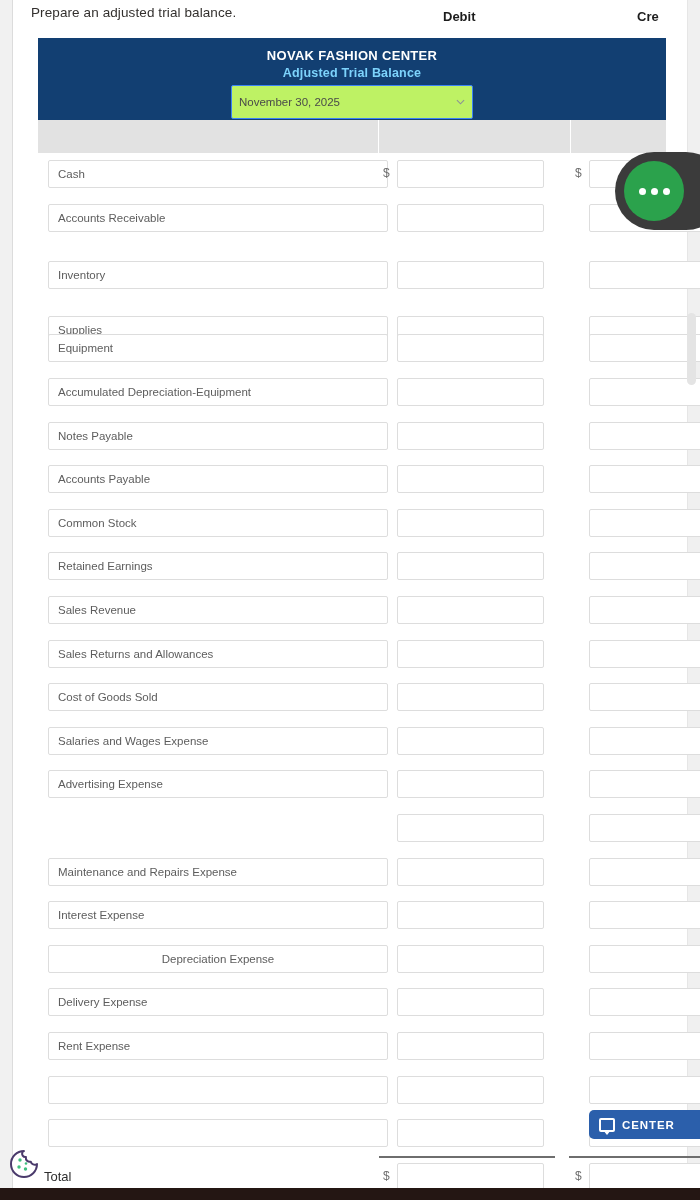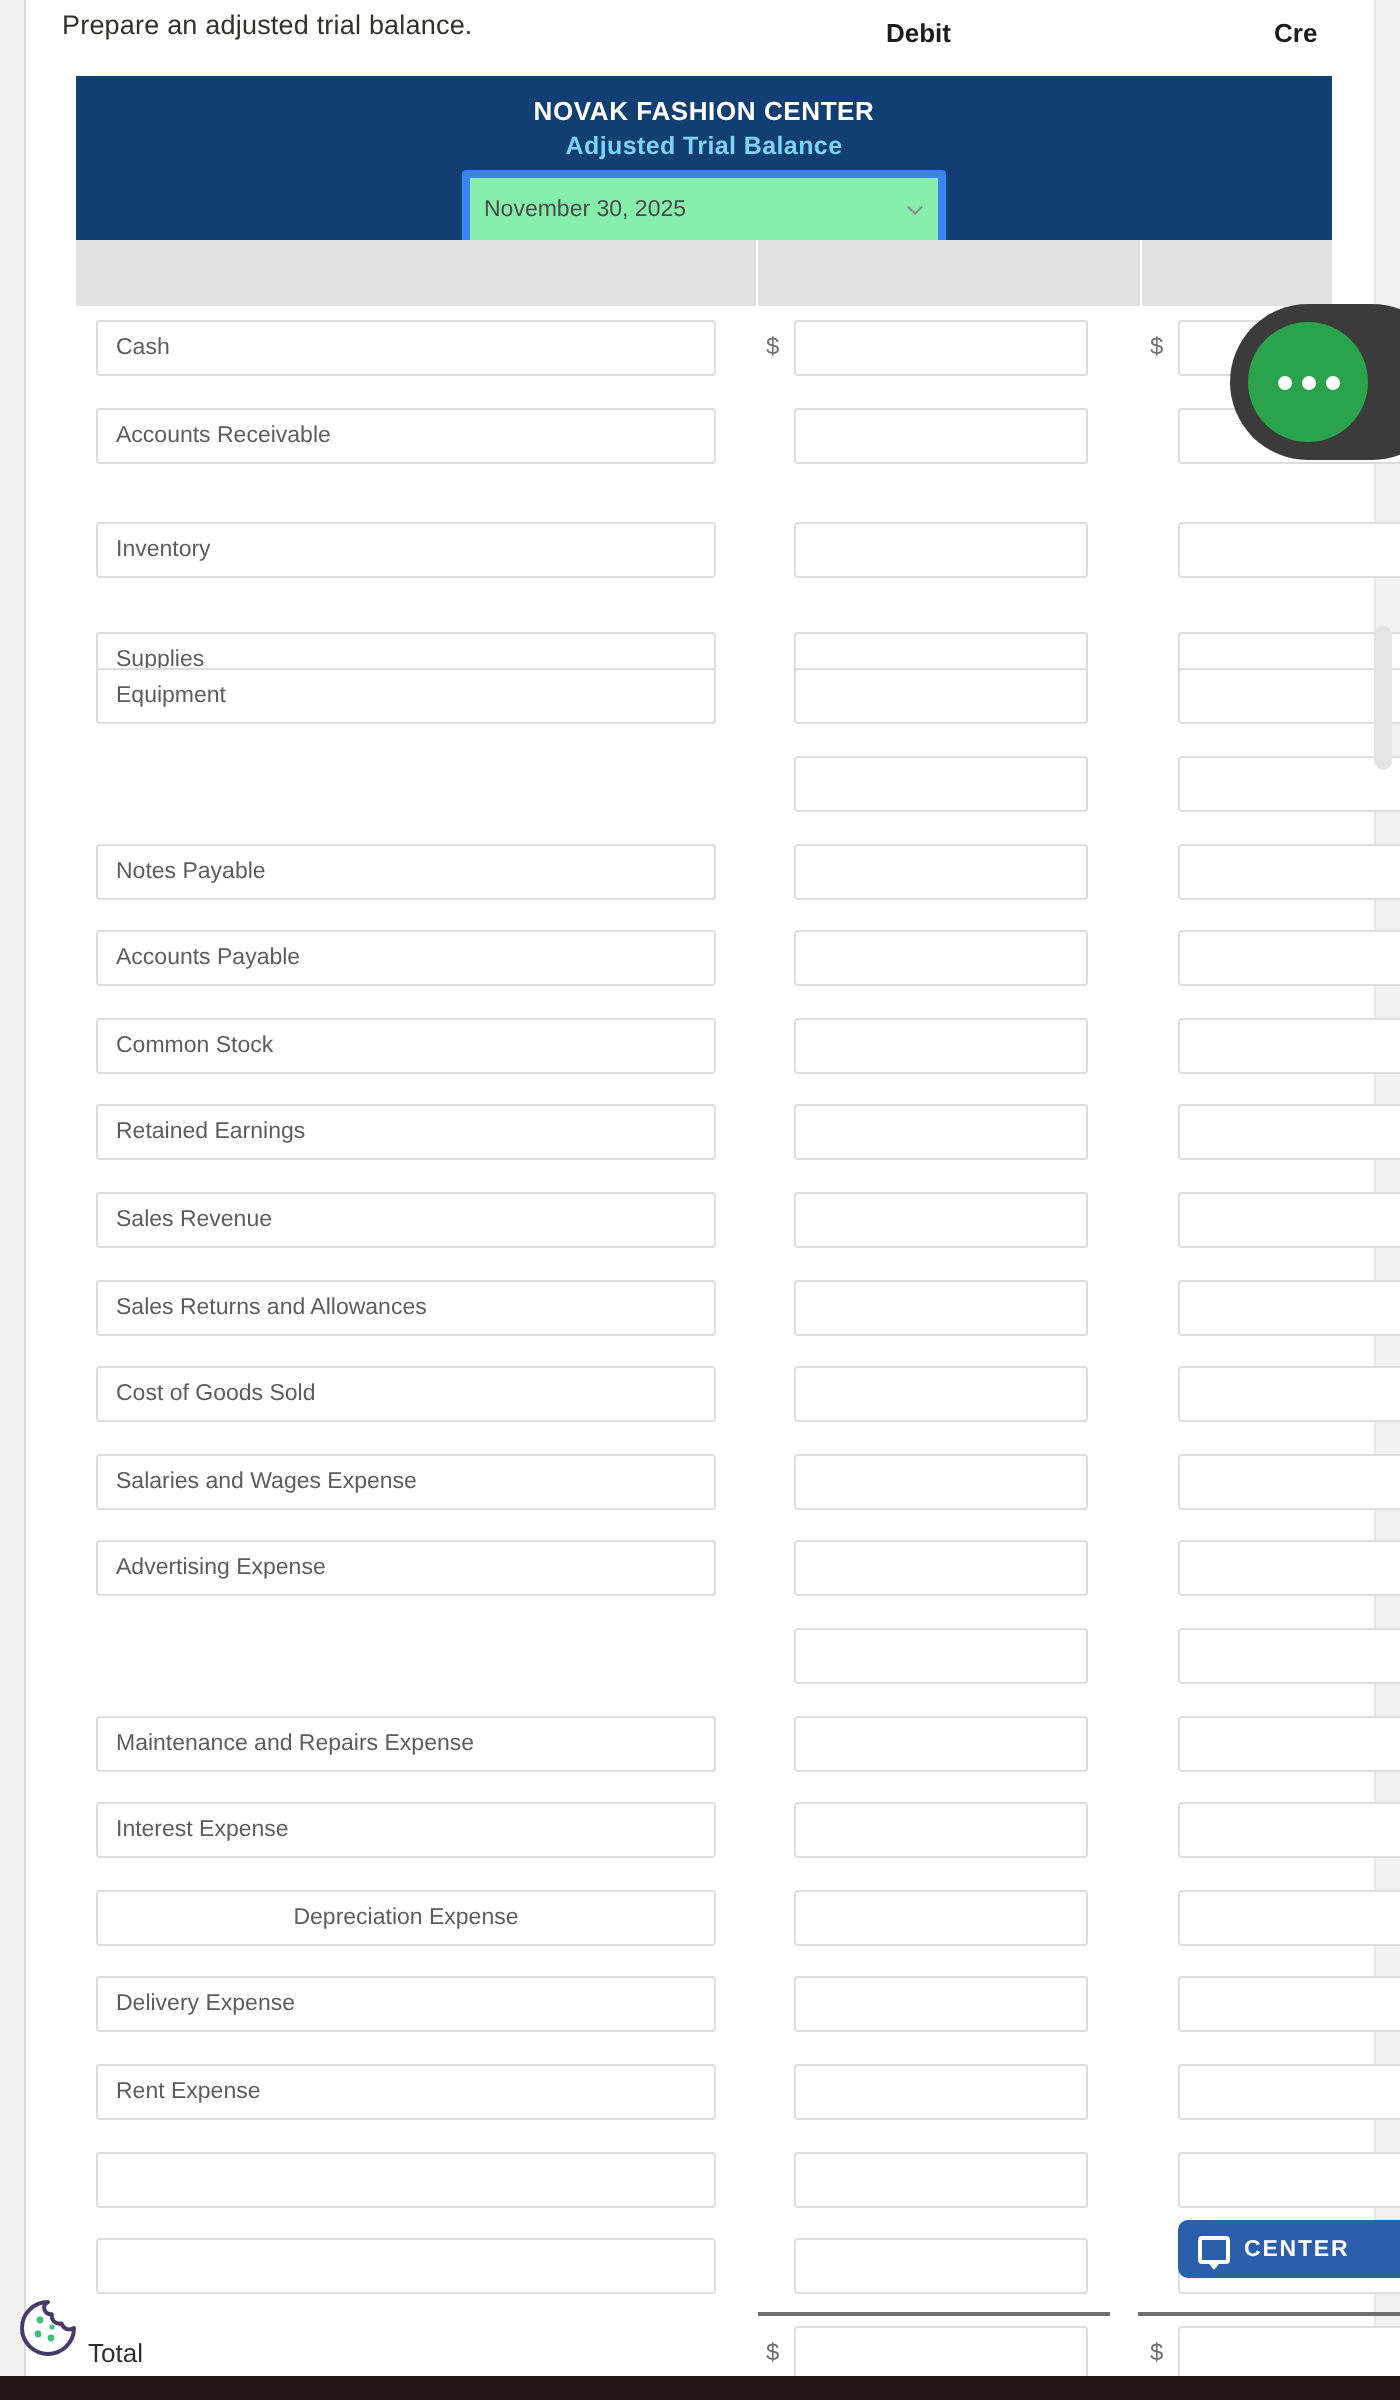--- a/index.html
+++ b/index.html
@@ -82,22 +82,22 @@
     margin-top: 3px;
     color: #7dd3fc;
     font-size: 12.5px;
     font-weight: bold;
     letter-spacing: .2px;
   }
   .date-select {
     margin-top: 5px;
     width: 242px;
     height: 23px;
-    background: #86efac;
-    border: 4px solid #3b82f6;
+    background: #bef264;
+    border: 1px solid #3b82f6;
     border-radius: 2px;
     display: flex;
     align-items: center;
     padding: 16px 7px;
     position: relative;
   }
   .date-select-value {
     font-size: 11.5px;
     color: #4a4a4a;
   }
@@ -138,21 +138,21 @@
   .col-head-credit { left: 637px; }
 
   
   .rows-layer { position: absolute; left: 0; top: 0; width: 700px; height: 1188px; }
 
   .row { position: absolute; left: 0; width: 700px; height: 28px; }
 
   .acct-input {
     position: absolute;
     left: 48px;
-    width: 310px;
+    width: 340px;
     height: 28px;
     border: 1px solid #dddddd;
     border-radius: 2px;
     background: #ffffff;
     font-size: 11.5px;
     color: #5d5d5d;
     padding: 0 9px;
     line-height: 26px;
     font-family: "Liberation Sans", sans-serif;
     overflow: hidden;
@@ -339,20 +339,21 @@
         <div class="acct-input">Supplies</div>
         <div class="amt-input amt-debit"></div>
         <div class="amt-input amt-credit"></div>
       </div>
       <div class="row" style="top: 334.4px;">
         <div class="acct-input">Equipment</div>
         <div class="amt-input amt-debit"></div>
         <div class="amt-input amt-credit"></div>
       </div>
       <div class="row" style="top: 378px;">
+        <div class="acct-input">Accumulated Depreciation-Equipment</div>
         <div class="amt-input amt-debit"></div>
         <div class="amt-input amt-credit"></div>
       </div>
       <div class="row" style="top: 421.6px;">
         <div class="acct-input">Notes Payable</div>
         <div class="amt-input amt-debit"></div>
         <div class="amt-input amt-credit"></div>
       </div>
       <div class="row" style="top: 465.2px;">
         <div class="acct-input">Accounts Payable</div>

